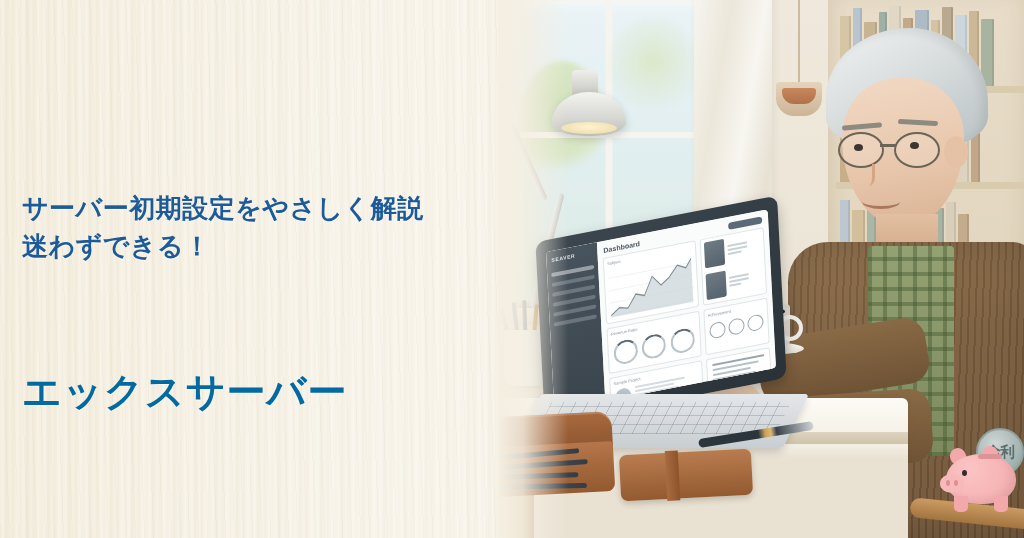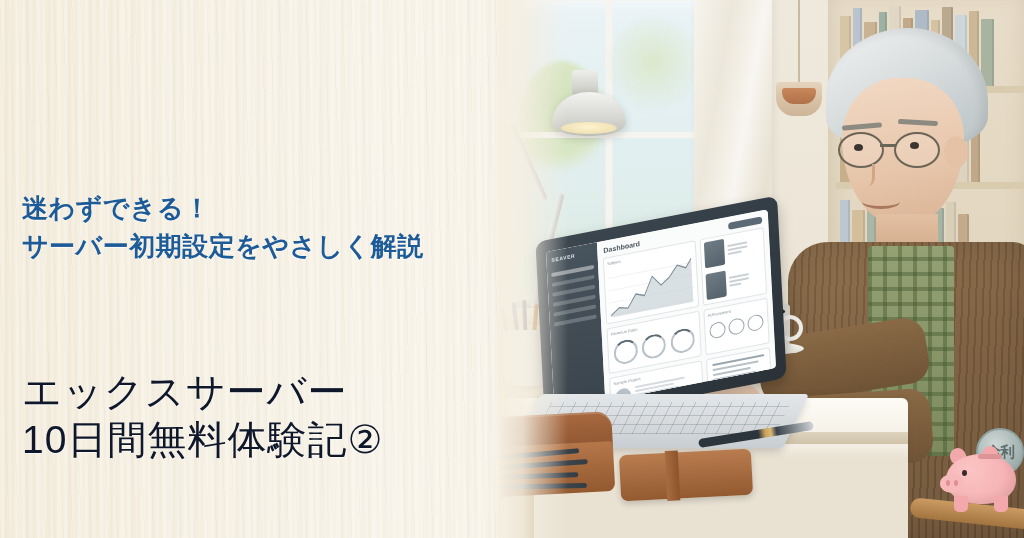--- a/index.html
+++ b/index.html
@@ -201,22 +201,22 @@
   .pig-leg{position:absolute;top:68px;width:14px;height:16px;border-radius:0 0 5px 5px;background:#f3a9ab;}
   .slot{position:absolute;left:40px;top:26px;width:24px;height:5px;border-radius:3px;background:#dd9496;}
 
   
   .txt{position:absolute;left:0;top:0;width:560px;height:538px;z-index:70;}
   .t-title{position:absolute;left:22px;top:78px;font-size:46px;line-height:1.05;font-weight:700;
     color:#142845;letter-spacing:1px;white-space:nowrap;
     text-shadow:0 1px 0 rgba(255,255,255,.65);}
   .t-sub{position:absolute;left:22px;top:190px;font-size:26px;line-height:1.45;font-weight:700;
     color:#1d5b98;letter-spacing:.5px;white-space:nowrap;text-shadow:0 1px 0 rgba(255,255,255,.6);}
-  .t-foot{position:absolute;left:22px;top:368px;font-size:39px;line-height:1.22;font-weight:400;
-    color:#0f172a;letter-spacing:1px;white-space:nowrap;text-shadow:0 1px 0 rgba(255,255,255,.6);}
+  .t-foot{position:absolute;left:22px;top:368px;font-size:39px;line-height:1.22;font-weight:700;
+    color:#0369a1;letter-spacing:1px;white-space:nowrap;text-shadow:0 1px 0 rgba(255,255,255,.6);}
 </style>
 </head>
 <body>
 
 <div class="stage">
 
   <div class="bg-wood"></div>
 
   <div class="illus">
     <div class="room"></div>
@@ -475,22 +475,21 @@
     <div class="pig-body"></div>
     <div class="slot"></div>
     <div class="pig-snout"></div>
     <div class="pig-eye"></div>
     <div class="pig-leg" style="left:16px"></div>
     <div class="pig-leg" style="left:56px"></div>
   </div>
 
   <div class="txt">
     <div class="t-sub">
+      <div>サーバー初期設定をやさしく解説</div>
       <div>迷わずできる！</div>
-      <div>サーバー初期設定をやさしく解説</div>
     </div>
     <div class="t-foot">
       <div>エックスサーバー</div>
-      <div>10日間無料体験記②</div>
     </div>
   </div>
 
 </div>
 
 </body></html>

